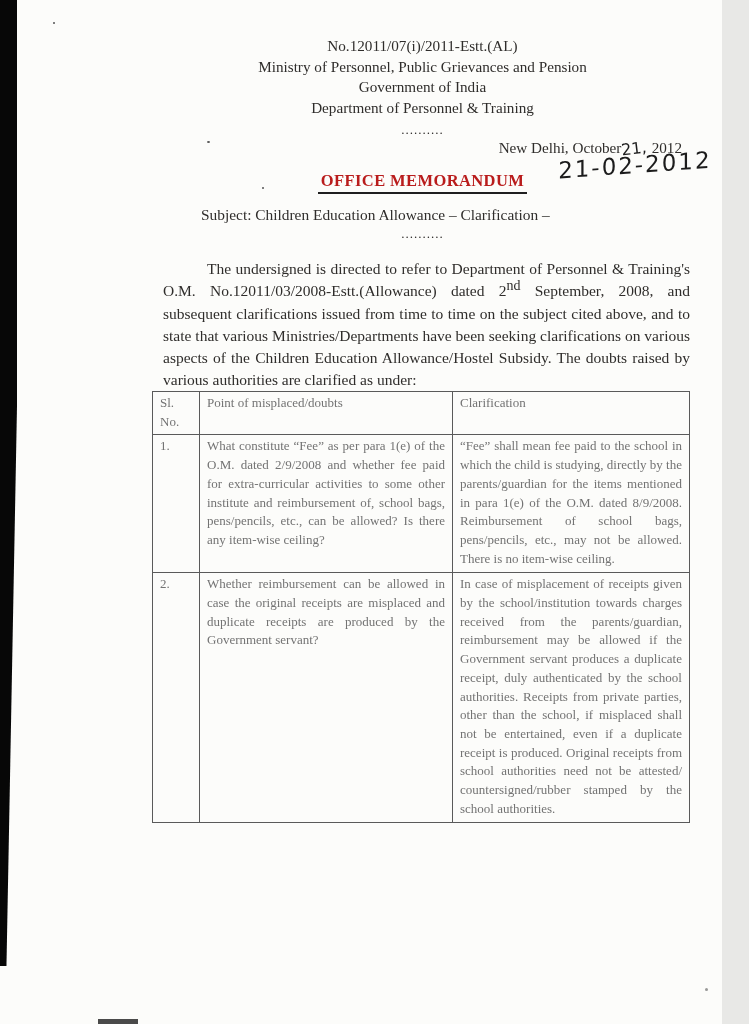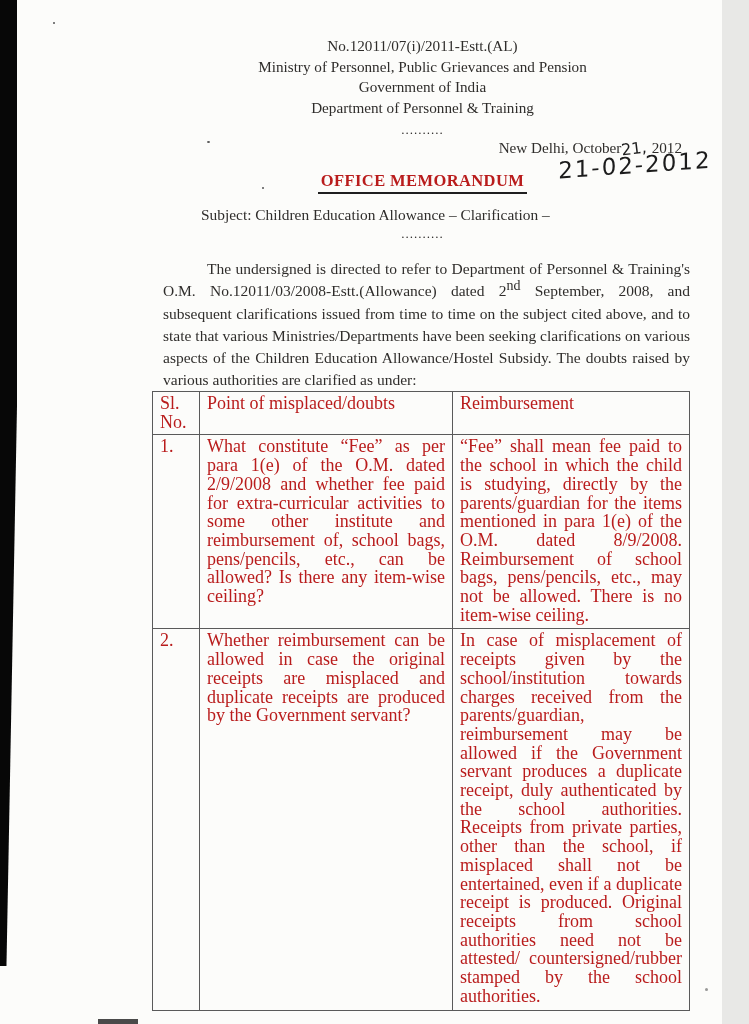--- a/index.html
+++ b/index.html
@@ -91,21 +91,21 @@
     position: absolute; left: 163px; top: 258px; width: 527px;
     font-size: 15.5px; line-height: 22.3px; text-align: justify;
     text-indent: 44px;
   }
   .body-para sup { font-size: 14px; line-height: 0; }
 
   
   .clar-table {
     position: absolute; left: 152px; top: 391px; width: 537px;
     border-collapse: collapse; table-layout: fixed;
-    font-size: 18px; line-height: 18.7px; color: #b91c1c;
+    font-size: 13px; line-height: 18.7px; color: #737373;
   }
   .clar-table col.c-sl { width: 47px; }
   .clar-table col.c-point { width: 253px; }
   .clar-table col.c-clar { width: 237px; }
   .clar-table th, .clar-table td {
     border: 1px solid #5a5a5a; vertical-align: top;
     padding: 2px 7px 4px 7px; font-weight: normal; text-align: left;
   }
   .clar-table td.cell-just { text-align: justify; }
   .clar-table th { padding-bottom: 3px; }
@@ -151,21 +151,21 @@
   <table class="clar-table">
     <colgroup>
         <col class="c-sl">
         <col class="c-point">
         <col class="c-clar">
       </colgroup>
     <tbody>
         <tr>
       <th>Sl. No.</th>
       <th>Point of misplaced/doubts</th>
-      <th>Reimbursement</th>
+      <th>Clarification</th>
     </tr>
     <tr>
       <td>1.</td>
       <td class="cell-just">What constitute “Fee” as per para 1(e) of the O.M. dated 2/9/2008 and whether fee paid for extra-curricular activities to some other institute and reimbursement of, school bags, pens/pencils, etc., can be allowed? Is there any item-wise ceiling?</td>
       <td class="cell-just">“Fee” shall mean fee paid to the school in which the child is studying, directly by the parents/guardian for the items mentioned in para 1(e) of the O.M. dated 8/9/2008.  Reimbursement of school bags, pens/pencils, etc., may not be allowed.  There is no item-wise ceiling.</td>
     </tr>
     <tr>
       <td>2.</td>
       <td class="cell-just">Whether reimbursement can be allowed in case the original receipts are misplaced and duplicate receipts are produced by the Government servant?</td>
       <td class="cell-just">In case of misplacement of receipts given by the school/institution towards charges received from the parents/guardian, reimbursement may be allowed if the Government servant produces a duplicate receipt, duly authenticated by the school authorities.  Receipts from private parties, other than the school, if misplaced shall not be entertained, even if a duplicate receipt is produced.  Original receipts from school authorities need not be attested/ countersigned/rubber stamped by the school authorities.</td>

